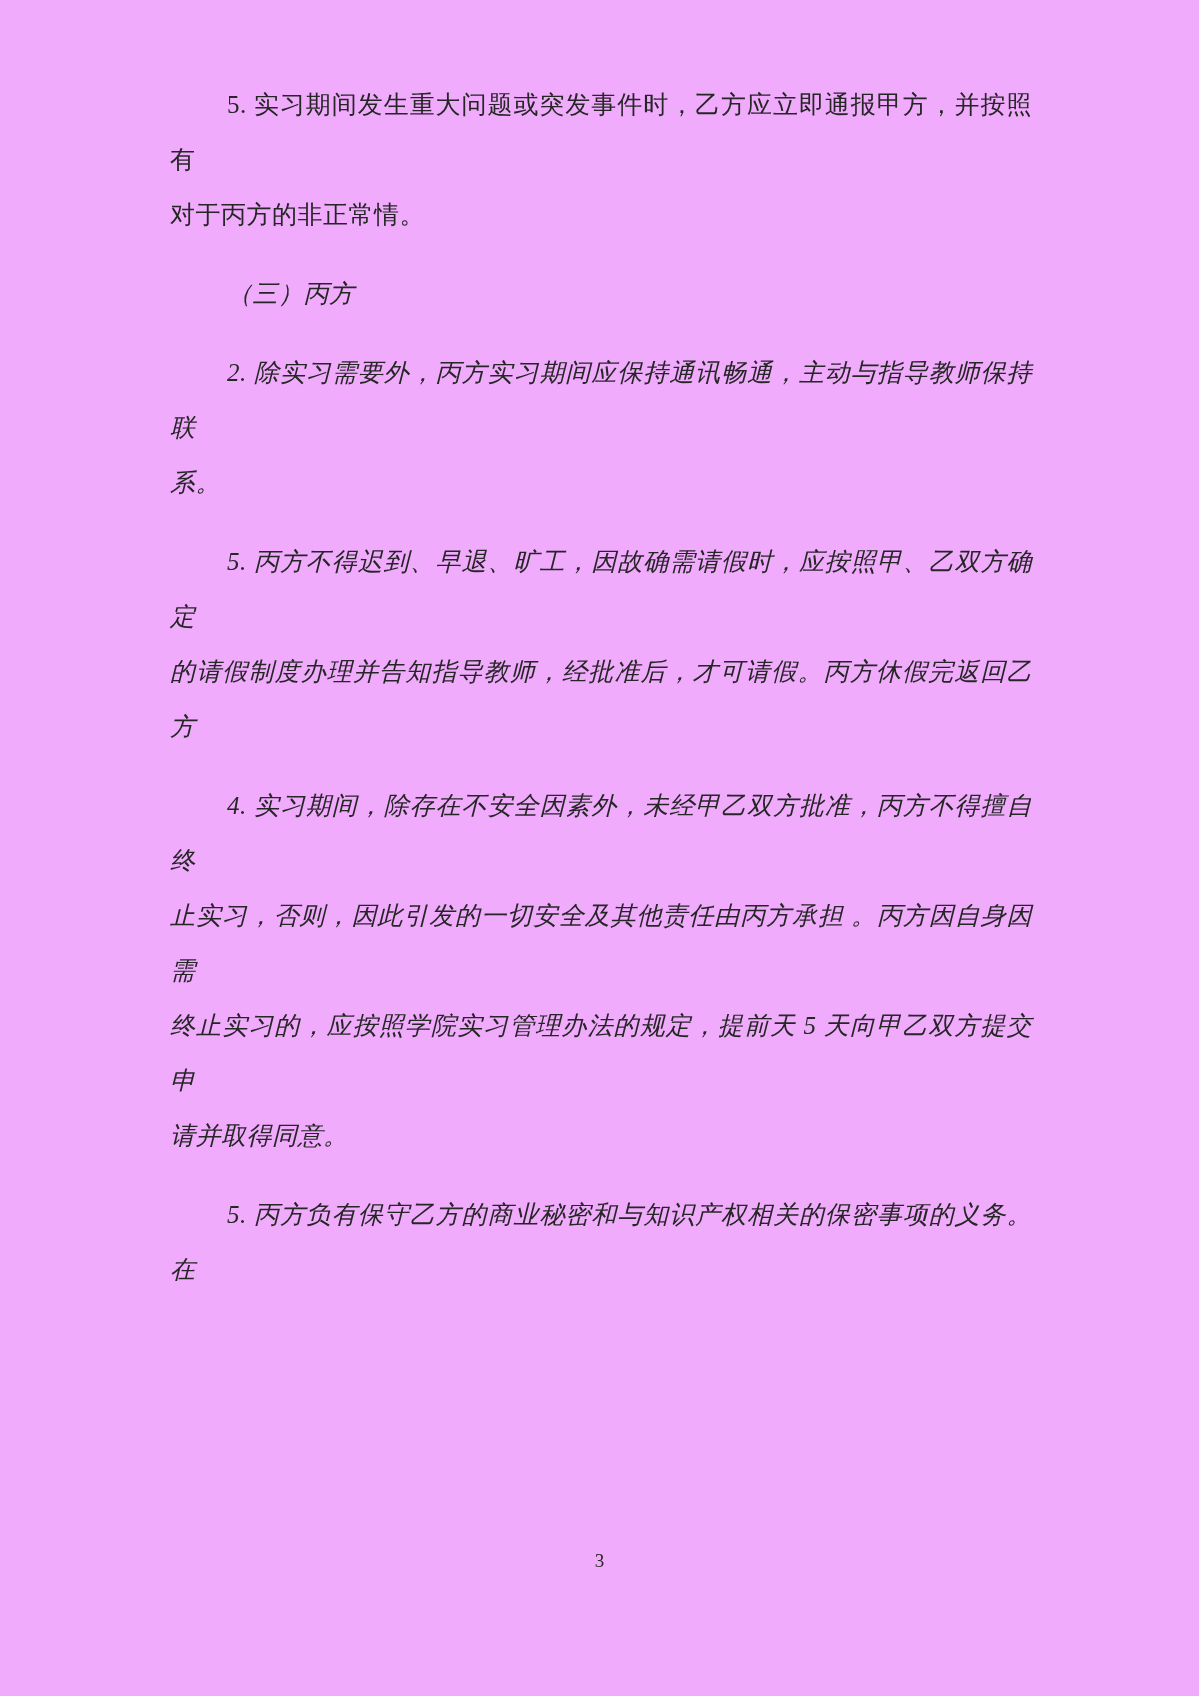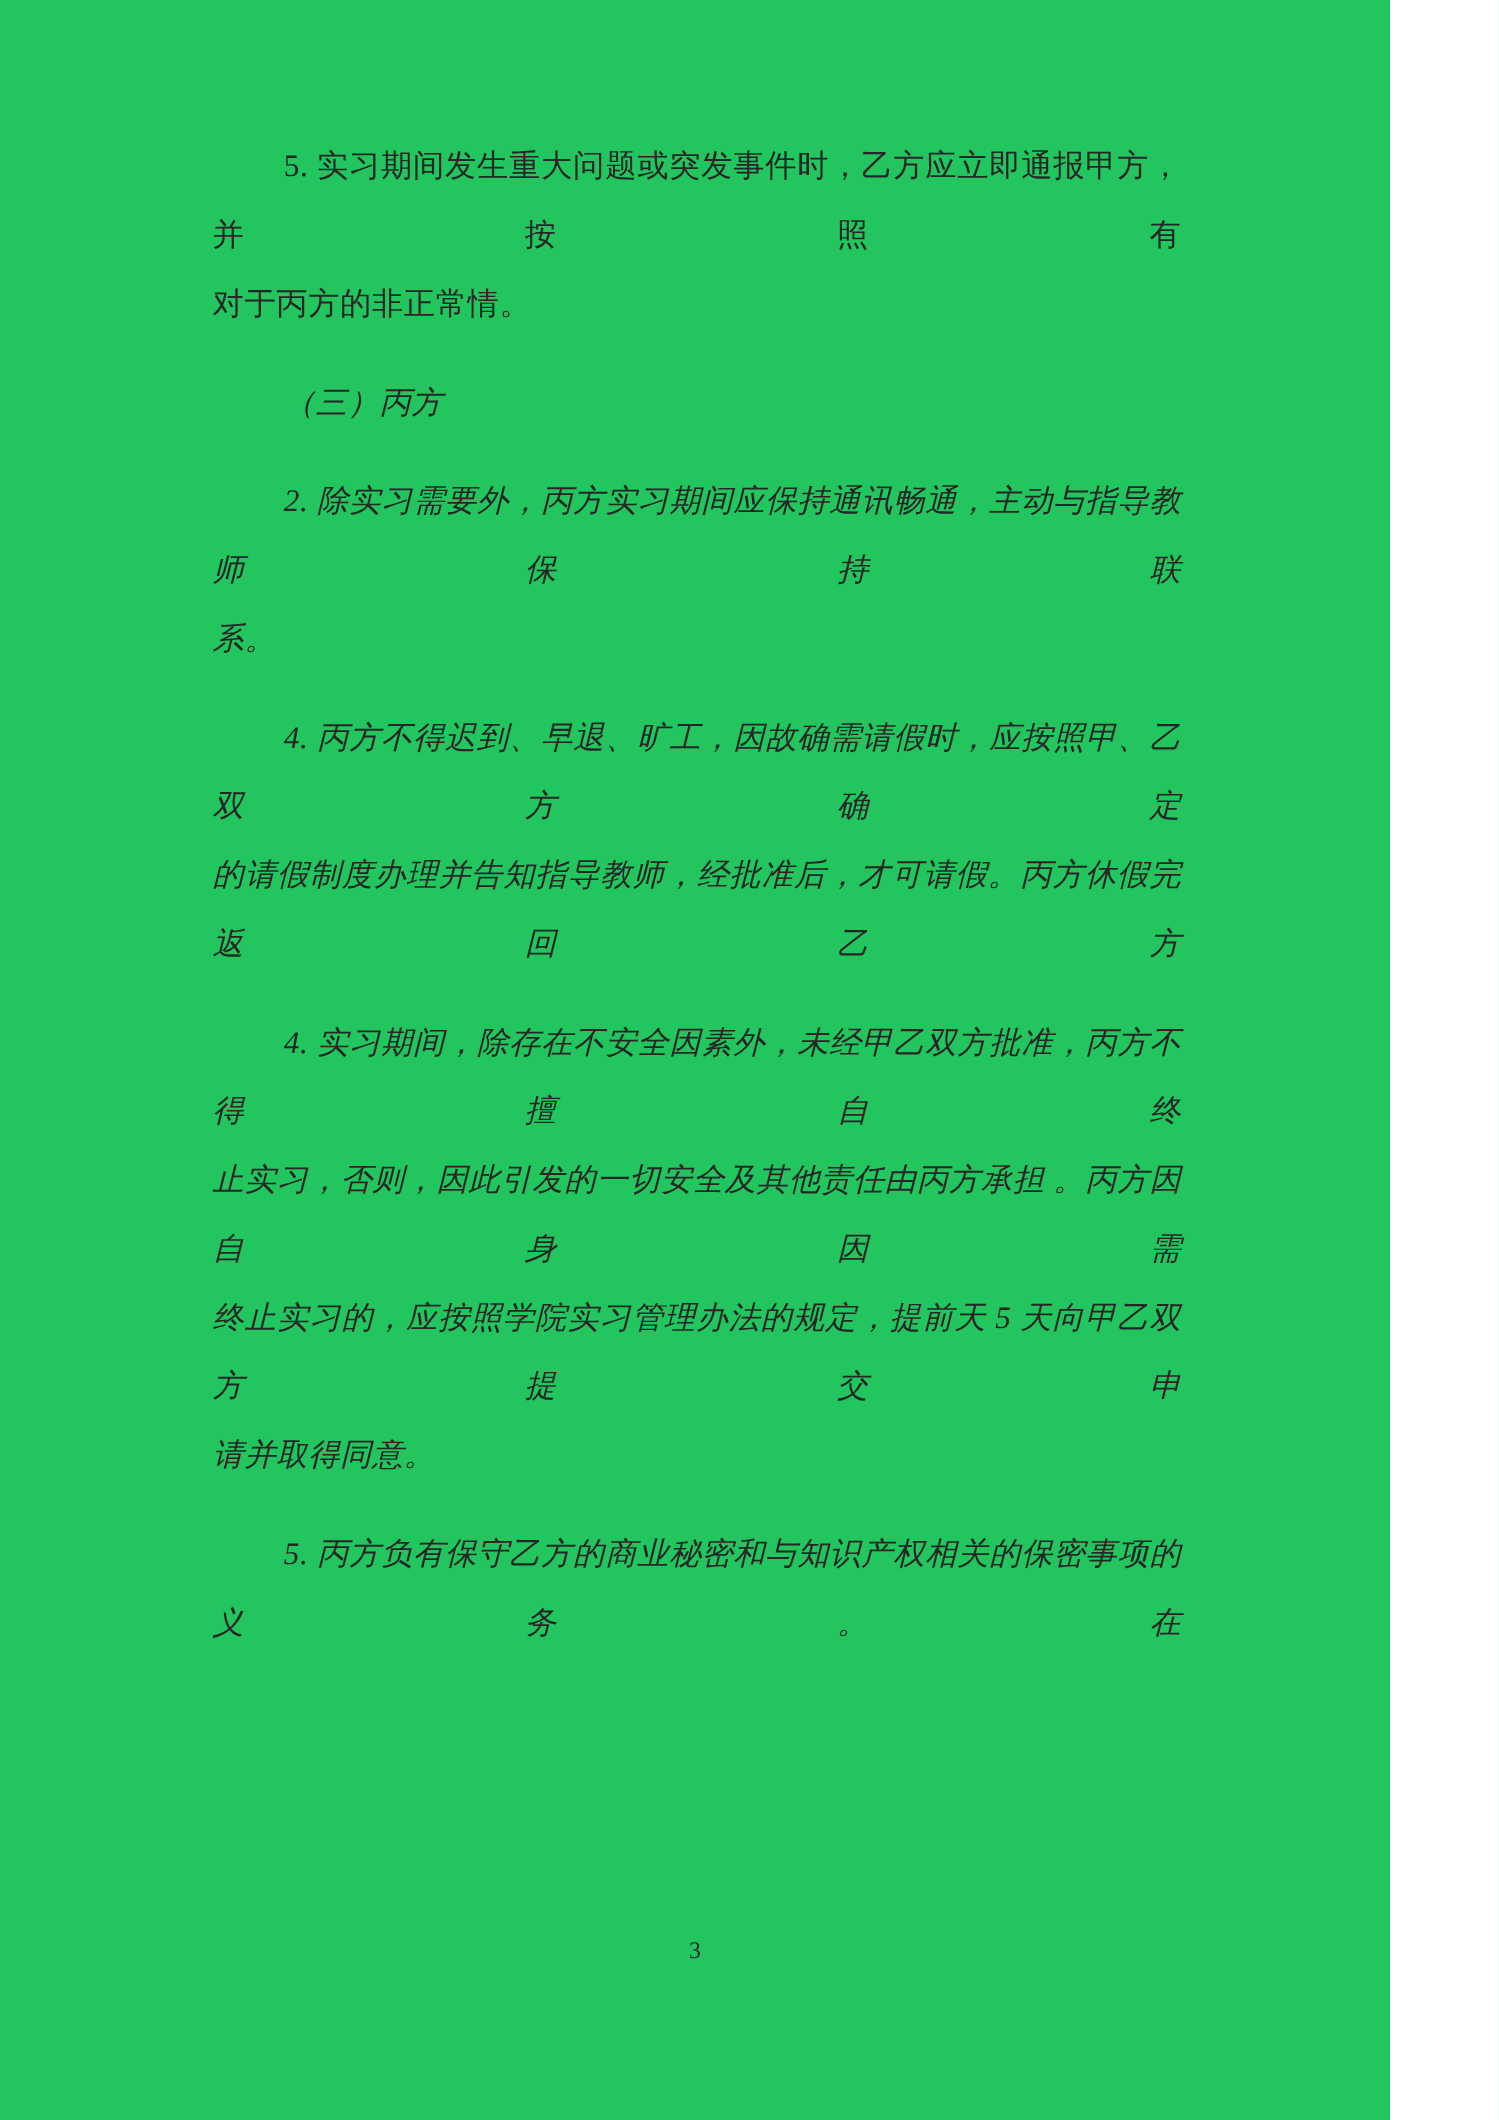--- a/index.html
+++ b/index.html
@@ -2,25 +2,25 @@
 <html lang="zh"><head>
 <meta charset="utf-8">
 <style>
   html, body {
     margin: 0;
     padding: 0;
     background: #ffffff;
   }
   .page {
     position: relative;
-    width: 1112px;
+    width: 1199px;
     height: 1696px;
-    background: #22c55e;
+    background: #f0abfc;
     box-sizing: border-box;
-    padding: 106px 167px 0 170px;
+    padding: 77px 167px 0 170px;
     font-family: "Liberation Serif", "DejaVu Serif", serif;
     color: #262626;
     overflow: hidden;
   }
   .content {
     width: 100%;
   }
   .para + .para {
     margin-top: 24px;
     font-style: italic;
@@ -67,21 +67,21 @@
       <div class="line indent">（三）丙方</div>
     </div>
 
 
     <div class="para">
       <div class="line just indent">2. 除实习需要外，丙方实习期间应保持通讯畅通，主动与指导教师保持联</div>
       <div class="line">系。</div>
     </div>
 
     <div class="para">
-      <div class="line just indent">4. 丙方不得迟到、早退、旷工，因故确需请假时，应按照甲、乙双方确定</div>
+      <div class="line just indent">5. 丙方不得迟到、早退、旷工，因故确需请假时，应按照甲、乙双方确定</div>
       <div class="line just">的请假制度办理并告知指导教师，经批准后，才可请假。丙方休假完返回乙方</div>
     </div>
 
     <div class="para">
       <div class="line just indent">4. 实习期间，除存在不安全因素外，未经甲乙双方批准，丙方不得擅自终</div>
       <div class="line just">止实习，否则，因此引发的一切安全及其他责任由丙方承担 。丙方因自身因需</div>
       <div class="line just">终止实习的，应按照学院实习管理办法的规定，提前天 5 天向甲乙双方提交申</div>
       <div class="line">请并取得同意。</div>
     </div>
 

